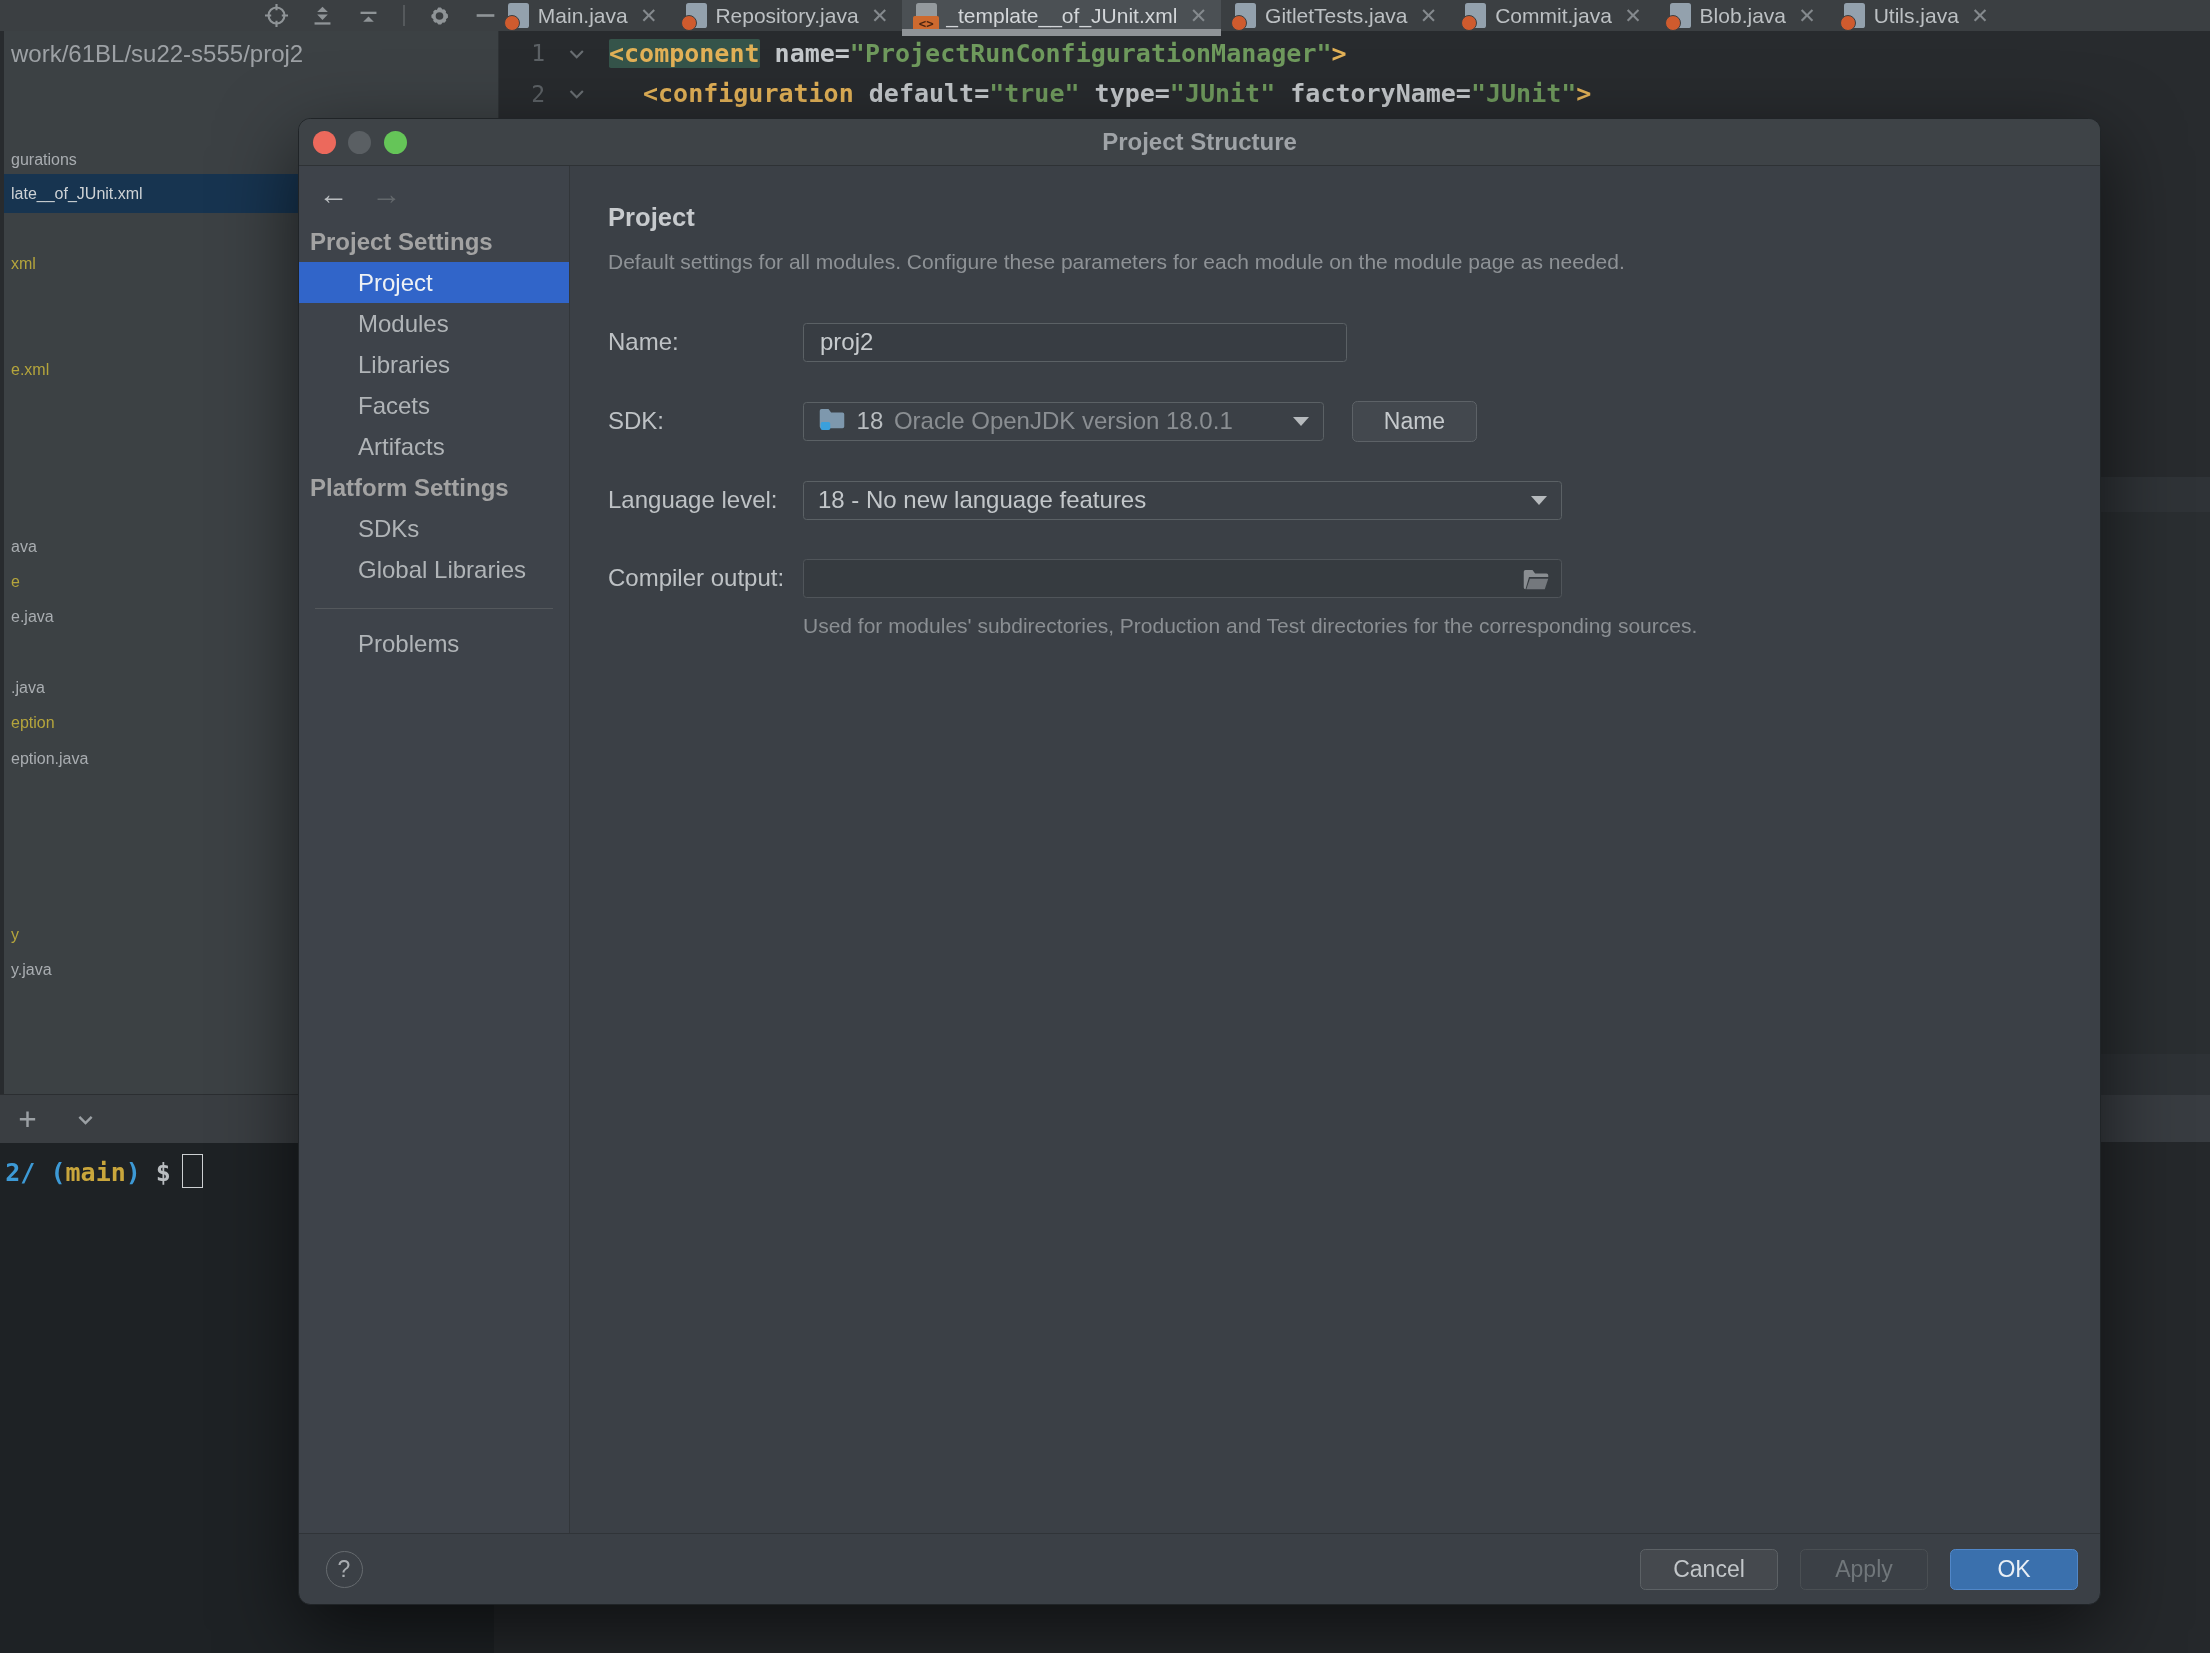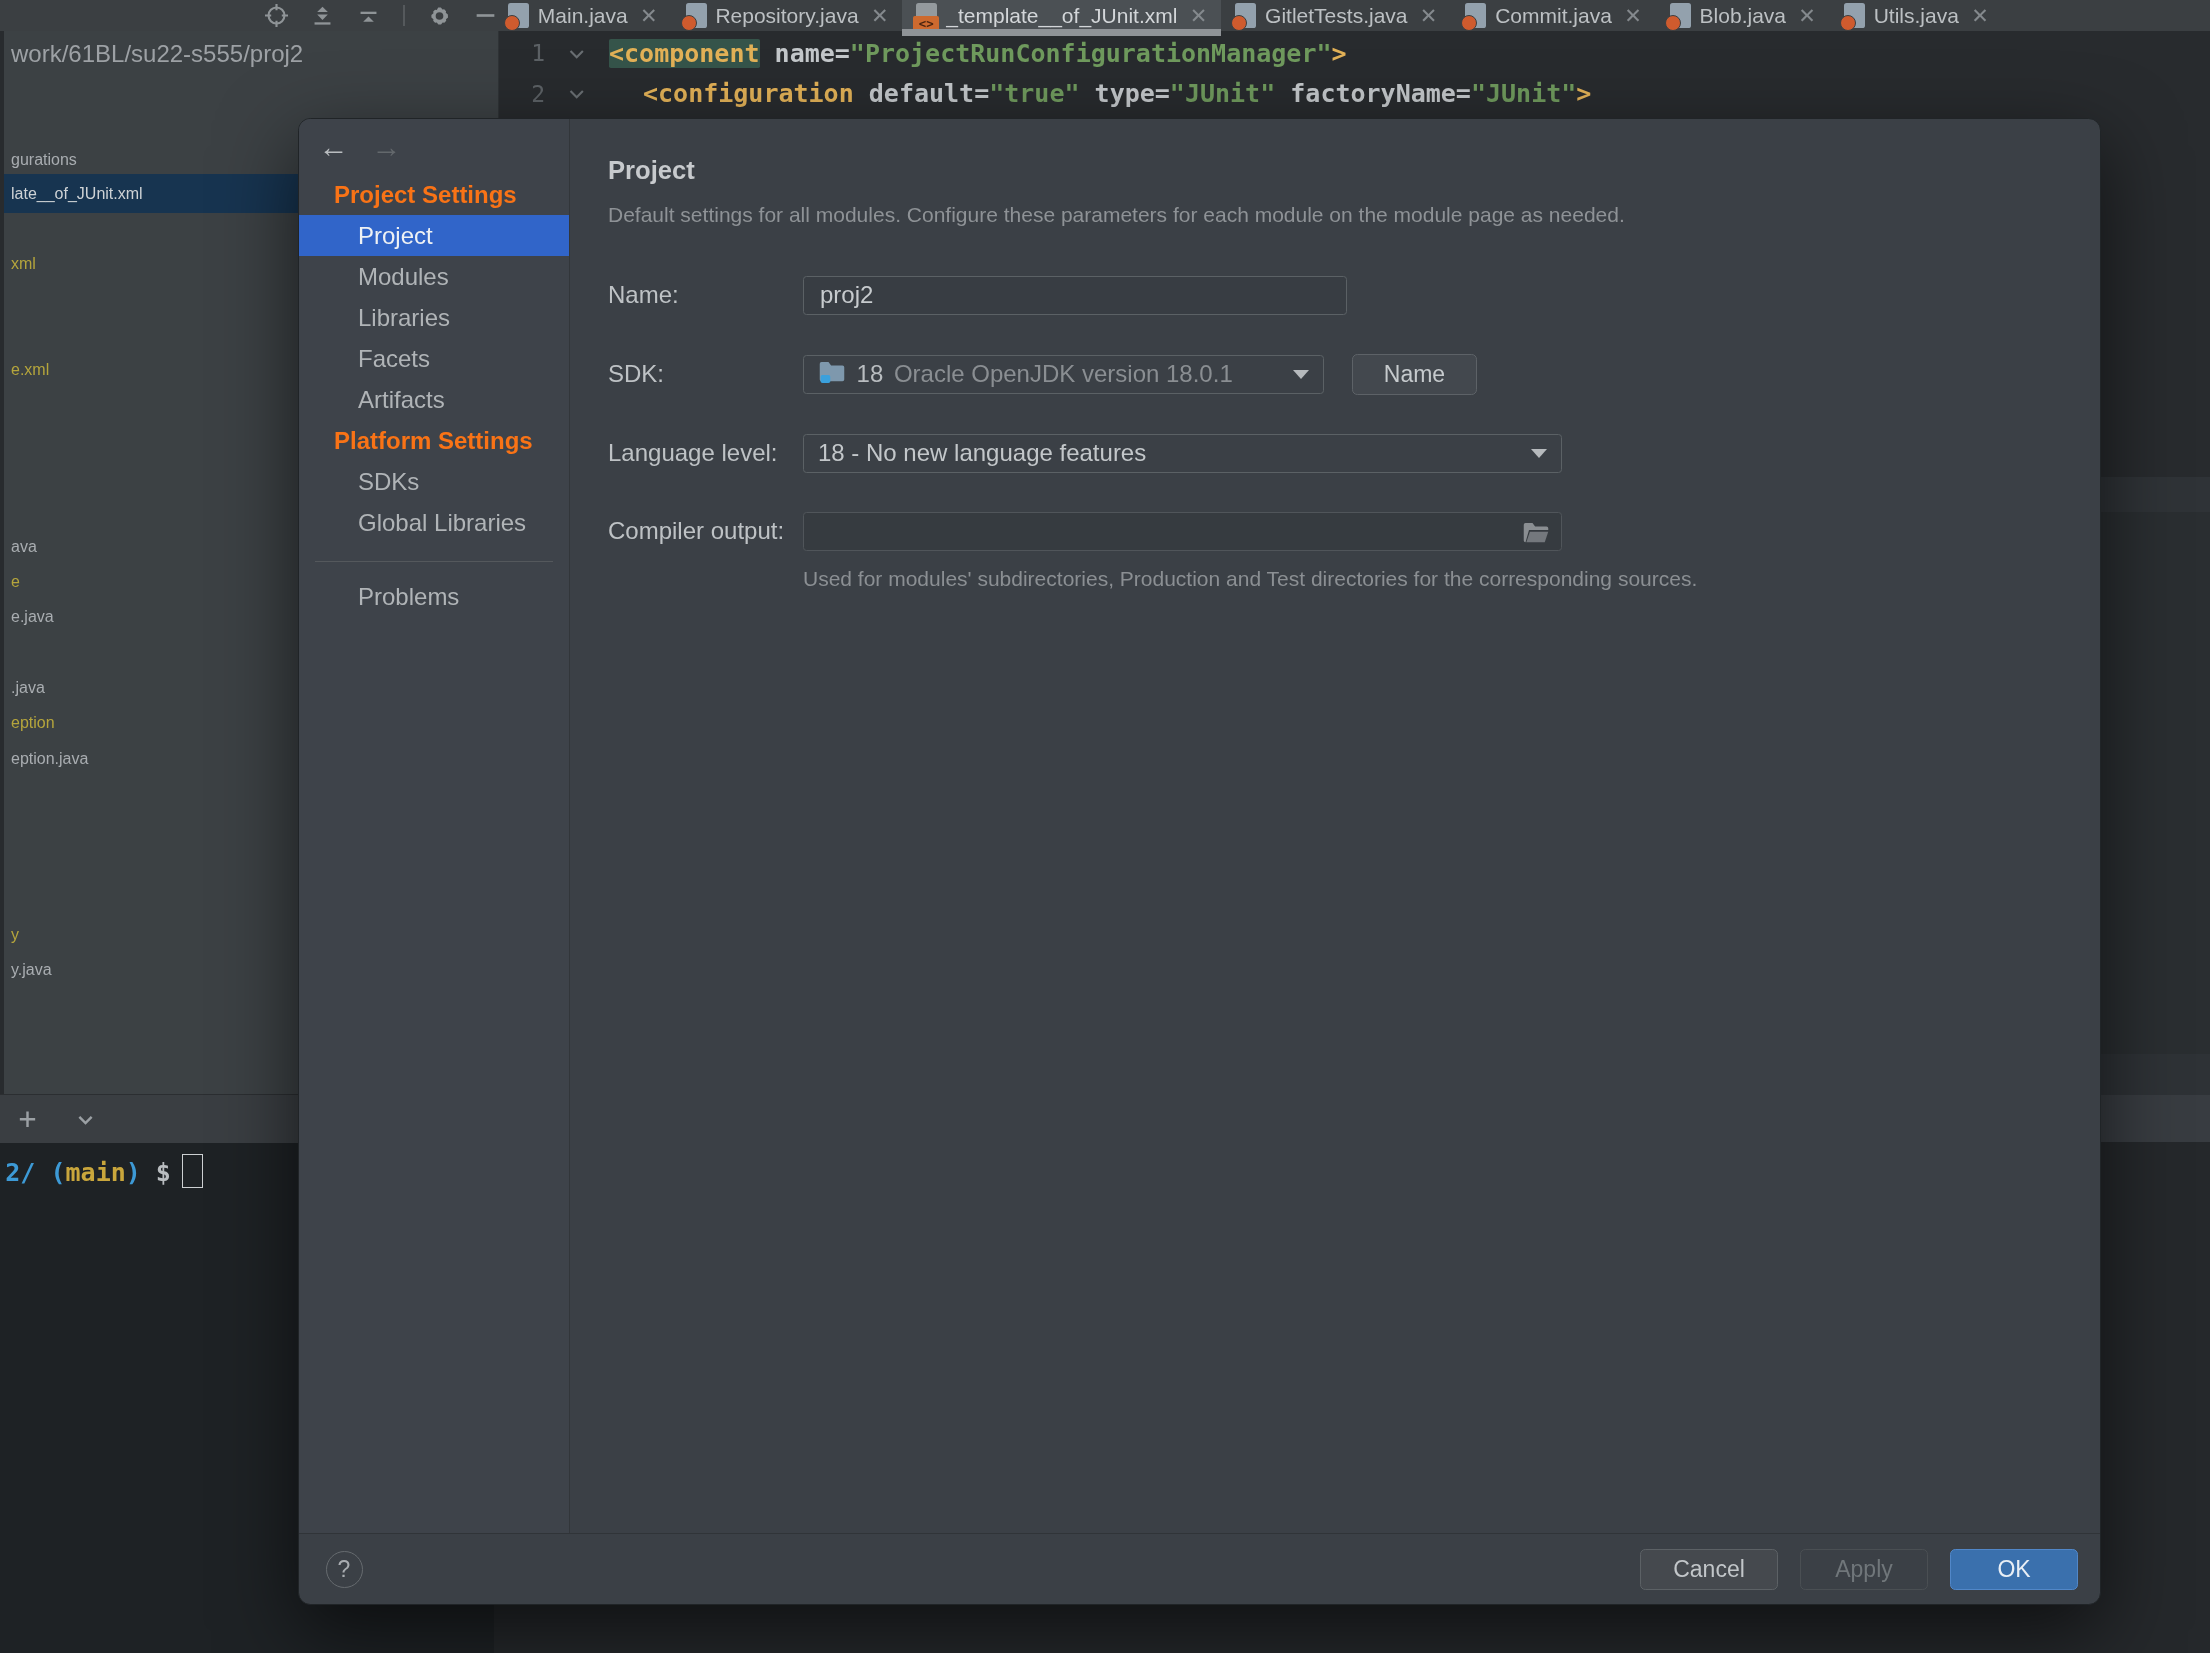--- a/index.html
+++ b/index.html
@@ -80,21 +80,21 @@
   .light{position:absolute;top:11.5px;width:23px;height:23px;border-radius:50%;}
   .l-red{left:14px;background:#ec695c;}
   .l-yel{left:49px;background:#5a5f63;}
   .l-grn{left:85px;background:#65c558;}
 
   .dlg-body{flex:1;display:flex;min-height:0;}
   .dlg-side{flex:0 0 270px;background:#3e434a;border-right:0.9px solid #32363a;}
   .navarrows{height:55px;display:flex;align-items:center;gap:23px;padding-left:19.4px;font-size:30px;}
   .arr-back{color:#b9bdc0;}
   .arr-fwd{color:#63686c;}
-  .side-header{height:41px;line-height:41px;padding-left:35px;font-weight:bold;font-size:24px;color:#f97316;}
+  .side-header{height:41px;line-height:41px;padding-left:11px;font-weight:bold;font-size:24px;color:#a3a3a3;}
   .side-item{height:41px;line-height:41px;padding-left:59px;font-size:24px;color:#b0b4b7;}
   .side-item.selected{background:#3165c9;color:#eef1f4;}
   .side-divider{height:1.8px;background:#54585c;margin:17.6px 16px 14px 16px;}
 
   .dlg-main{flex:1;padding:37px 35px 0 38px;overflow:hidden;}
   .proj-heading{font-size:25.6px;font-weight:bold;color:#c7cacd;margin:0 0 17.6px 0;}
   .proj-desc{font-size:21px;color:#8e9296;margin:0 0 49px 0;}
   .frow{display:flex;align-items:center;margin-bottom:39px;}
   .flabel{flex:0 0 195px;font-size:24px;color:#bec2c5;}
   .tinput{height:39px;background:#383d43;border:0.9px solid #5b6165;border-radius:3.5px;
@@ -259,20 +259,26 @@
       <svg width="26.5" height="26.5" viewBox="0 0 30 30">
           <path d="M7 12l8 8 8-8" fill="none" stroke="#9ba0a4" stroke-width="3.2"></path>
         </svg>
     </span>
   </div>
   <div class="terminal">
     <div class="prompt" id="prompt"><span class="t-blue">2/</span><span class="t-plain"> </span><span class="t-blue">(</span><span class="t-yellow">main</span><span class="t-blue">)</span><span class="t-plain"> $</span><span class="cursor"></span></div>
   </div>
 
   <div class="dialog">
+    <div class="dlg-titlebar">
+      <span class="light l-red"></span>
+      <span class="light l-yel"></span>
+      <span class="light l-grn"></span>
+      <div class="dlg-title">Project Structure</div>
+    </div>
 
     <div class="dlg-body">
       <div class="dlg-side">
         <div class="navarrows">
           <span class="arr-back">←</span>
           <span class="arr-fwd">→</span>
         </div>
         <div id="sidenav">
             <div class="side-header">Project Settings</div>
             <div class="side-item selected">Project</div>

